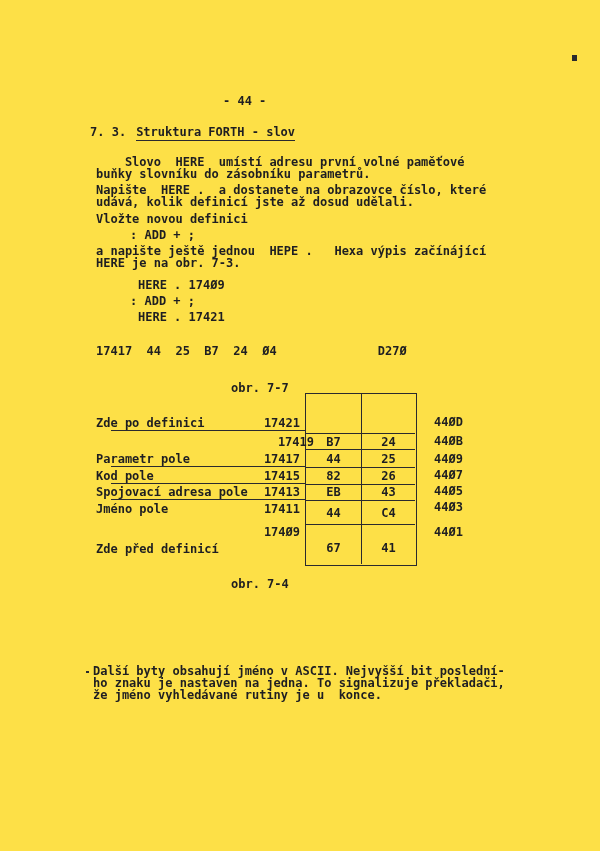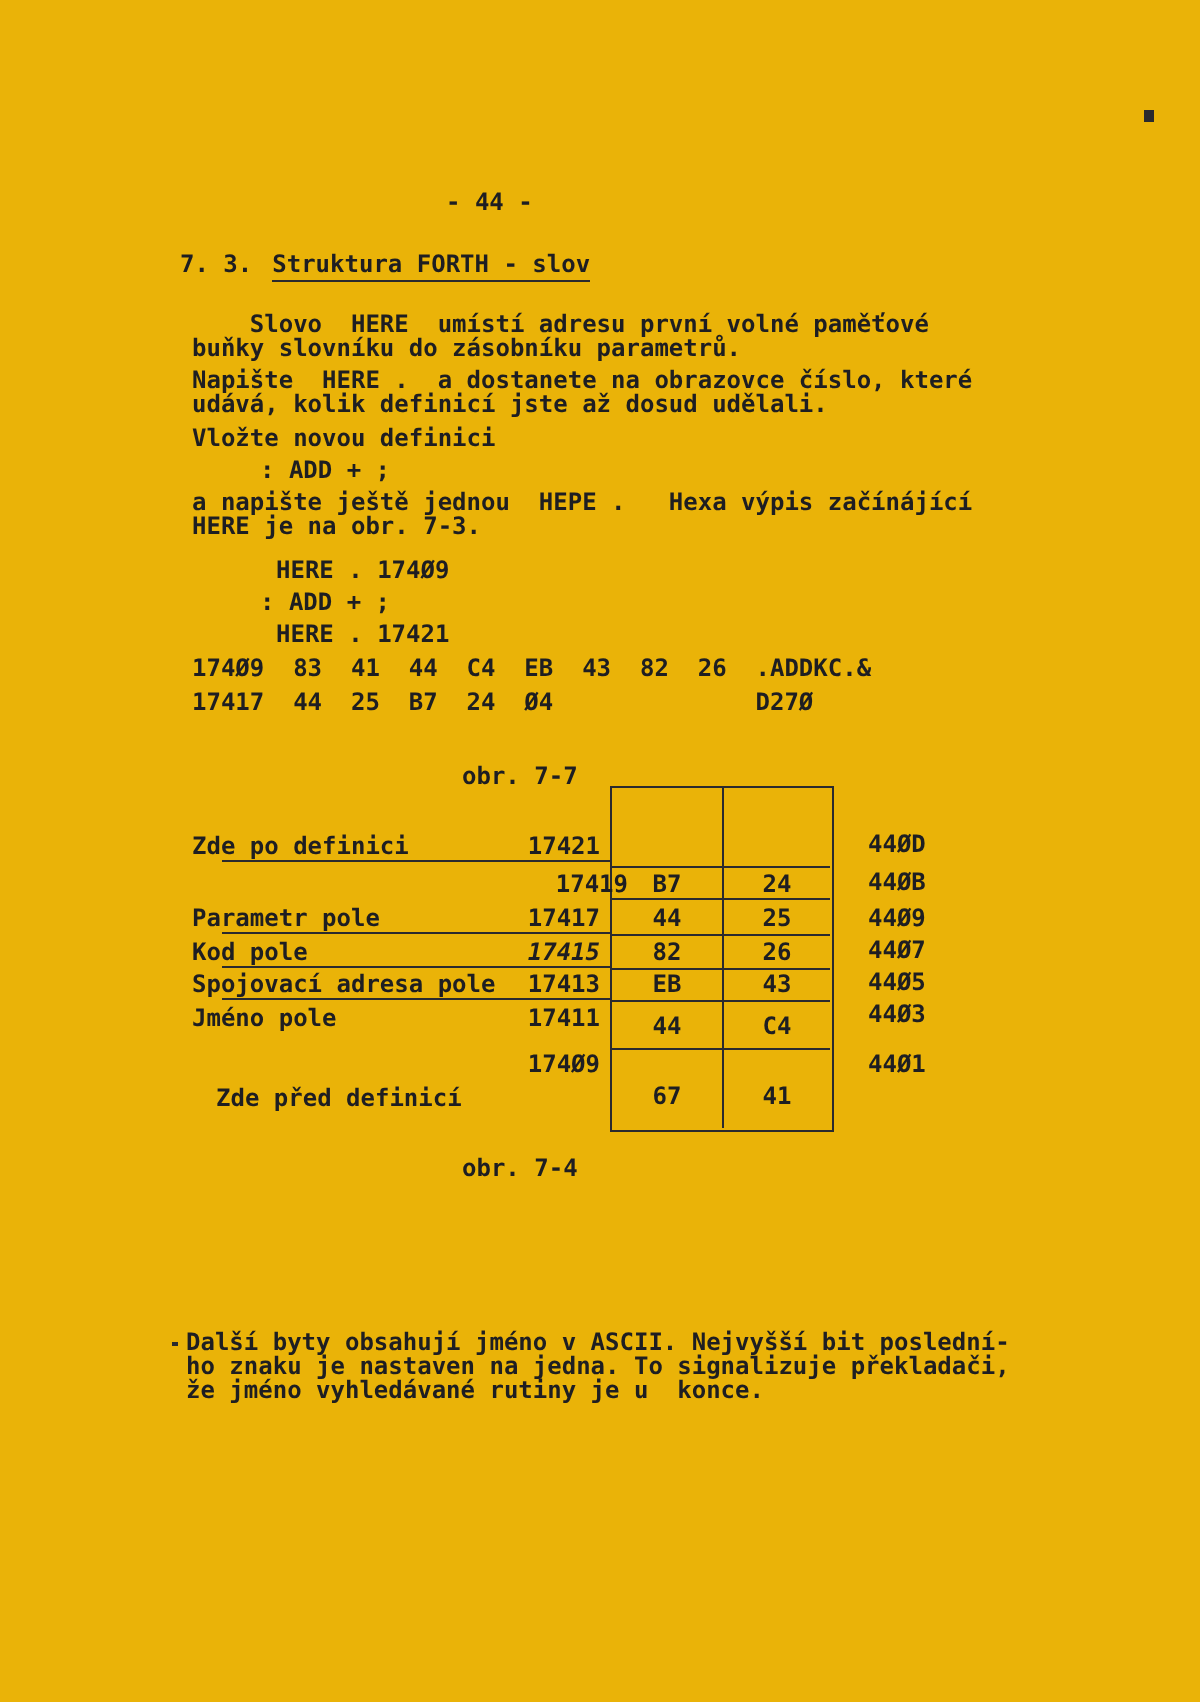--- a/index.html
+++ b/index.html
@@ -1,18 +1,18 @@
 <!DOCTYPE html>
 <html><head>
 <meta charset="utf-8">
 <style>
   html,body{margin:0;padding:0;background:#ffffff;}
   .page{
     position:relative;width:600px;height:851px;overflow:hidden;
-    background:#eab308;color:#1e1e22;
+    background:#fde047;color:#1e1e22;
     font-family:"DejaVu Sans Mono",monospace;
   }
   .t{
     position:absolute;white-space:pre;
     font:700 12px/12.2px "DejaVu Sans Mono",monospace;
     color:#1e1e22;letter-spacing:0;
   }
   .u{border-bottom:1.6px solid #2a2a2e;padding-bottom:1px;}
   .rule{position:absolute;height:0;border-top:1.6px solid #2a2a2e;}
   .vrule{position:absolute;width:0;border-left:1.6px solid #2a2a2e;}
@@ -43,21 +43,20 @@
 
   <div class="t" style="left:130px;top:229px;">: ADD + ;</div>
 
   <div class="t" style="left:96px;top:245px;">a napište ještě jednou  HEPE .   Hexa výpis začínájící
 HERE je na obr. 7-3.</div>
 
   <div class="t" style="left:138px;top:279px;">HERE . 174Ø9</div>
   <div class="t" style="left:130px;top:295px;">: ADD + ;</div>
   <div class="t" style="left:138px;top:311px;">HERE . 17421</div>
 
-  <div class="t" style="left:96px;top:328px;">174Ø9  83  41  44  C4  EB  43  82  26  .ADDKC.&amp;</div>
   <div class="t" style="left:96px;top:345px;">17417  44  25  B7  24  Ø4              D27Ø</div>
 
   <div class="t" style="left:231px;top:382px;">obr. 7-7</div>
 
   <div class="box" style="left:305px;top:393px;width:110px;height:171px;"></div>
 
   <div class="vrule" style="left:361px;top:393px;height:171px;"></div>
 
   <div class="rule" style="left:305px;top:433px;width:110px;"></div>
   <div class="rule" style="left:305px;top:449px;width:110px;"></div>
@@ -69,26 +68,26 @@
   <div class="rule" style="left:111px;top:430px;width:194px;"></div>
   <div class="rule" style="left:111px;top:466px;width:194px;"></div>
   <div class="rule" style="left:111px;top:483px;width:194px;"></div>
   <div class="rule" style="left:111px;top:499px;width:194px;"></div>
 
   <div class="t" style="left:96px;top:417px;">Zde po definici</div>
   <div class="t" style="left:96px;top:453px;">Parametr pole</div>
   <div class="t" style="left:96px;top:470px;">Kod pole</div>
   <div class="t" style="left:96px;top:486px;">Spojovací adresa pole</div>
   <div class="t" style="left:96px;top:503px;">Jméno pole</div>
-  <div class="t" style="left:108px;top:543px;">Zde před definicí</div>
+  <div class="t" style="left:96px;top:543px;">Zde před definicí</div>
 
   <div class="t addr" style="left:260px;top:417px;">17421</div>
   <div class="t addr" style="left:260px;top:436px;margin-left:14px;">17419</div>
   <div class="t addr" style="left:260px;top:453px;">17417</div>
-  <div class="t addr" style="left:260px;top:470px;font-style:italic;">17415</div>
+  <div class="t addr" style="left:260px;top:470px;">17415</div>
   <div class="t addr" style="left:260px;top:486px;">17413</div>
   <div class="t addr" style="left:260px;top:503px;">17411</div>
   <div class="t addr" style="left:260px;top:526px;">174Ø9</div>
 
   <div class="t cellL" style="top:436px;">B7</div>
   <div class="t cellR" style="top:436px;">24</div>
   <div class="t cellL" style="top:453px;">44</div>
   <div class="t cellR" style="top:453px;">25</div>
   <div class="t cellL" style="top:470px;">82</div>
   <div class="t cellR" style="top:470px;">26</div>

